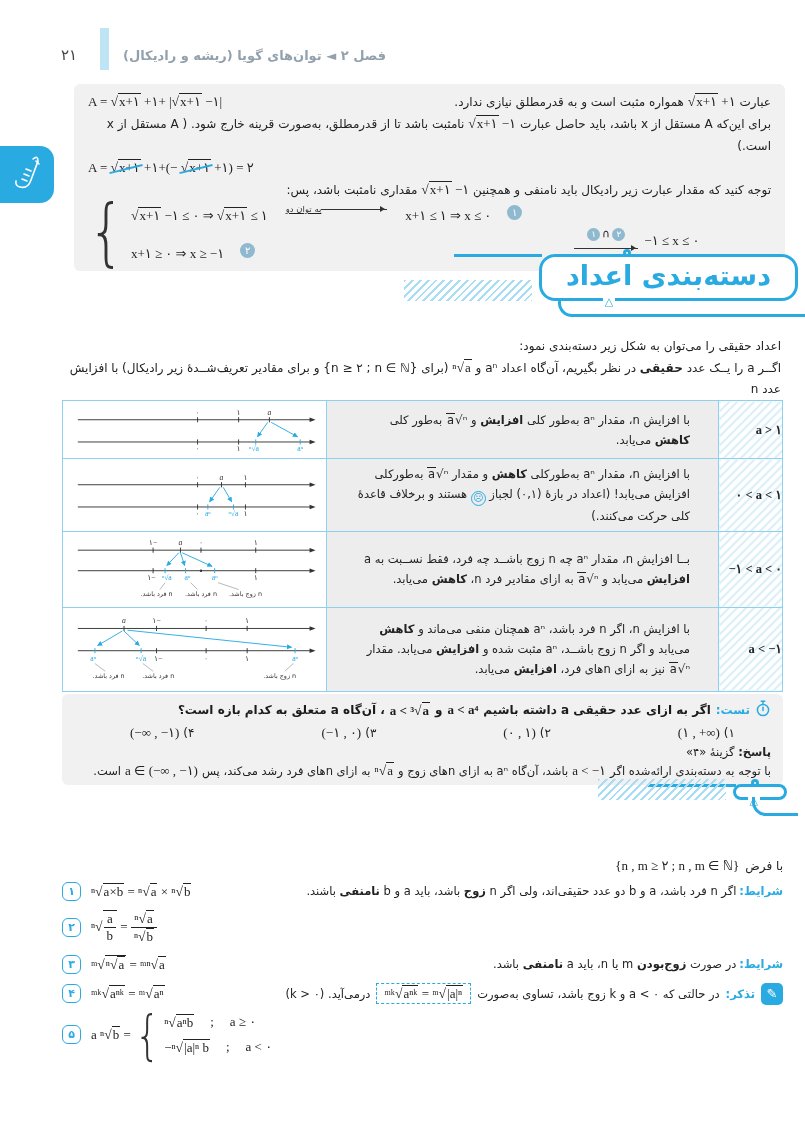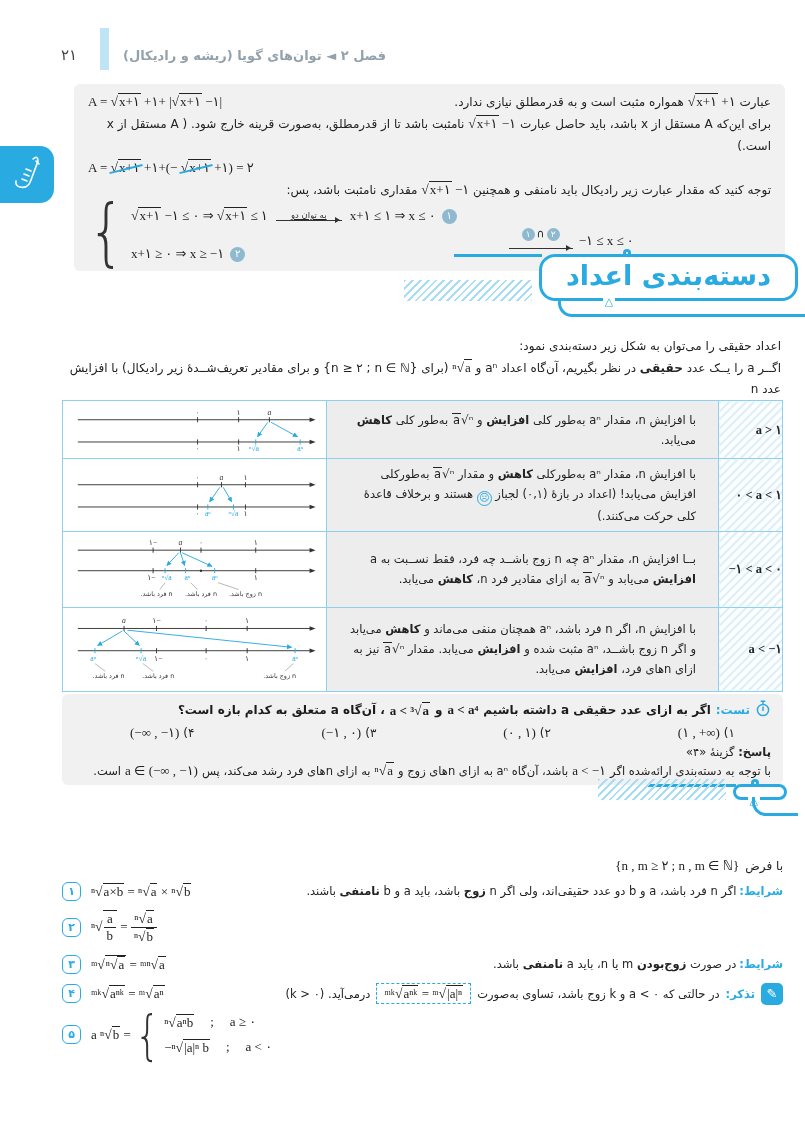--- a/index.html
+++ b/index.html
@@ -27,22 +27,22 @@
   .fnum{border-bottom:1.2px solid currentColor;padding:0 3px;}
   .fden{padding:0 3px;}
   .struck{position:relative;display:inline-block;}
   .struck::after{content:"";position:absolute;left:-2px;right:-2px;top:48%;height:1.8px;background:var(--blue);transform:rotate(-14deg);}
   .cbadge{display:inline-flex;width:15px;height:15px;border-radius:50%;background:#8fb9cf;color:#fff;font-size:10px;align-items:center;justify-content:center;flex:none;line-height:1;}
   .cbadge.sm{width:13px;height:13px;font-size:9px;}
 
   .sys{display:flex;align-items:flex-start;direction:ltr;gap:6px;margin-top:0;}
   .brace{font-size:58px;line-height:62px;font-weight:200;color:#333;transform:scaleY(1.25);transform-origin:center;}
   .sys-lines{display:flex;flex-direction:column;gap:16px;padding-top:4px;}
-  .sys-line{display:flex;align-items:center;gap:6px;}
-  .pow-arrow{display:inline-flex;flex-direction:column;align-items:center;margin:0 2px;text-decoration:underline;}
+  .sys-line{display:flex;align-items:flex-start;gap:16px;}
+  .pow-arrow{display:inline-flex;align-items:center;margin:0 2px;text-decoration:underline;}
   .pa-label{font-size:8.5px;color:#333;line-height:1;}
   .pa-line{width:66px;height:0;border-bottom:1.2px solid #333;position:relative;}
   .pa-line::after{content:"";position:absolute;right:-1px;top:-3.2px;border:3.2px solid transparent;border-left:5px solid #333;}
   .intersect{display:flex;align-items:flex-end;gap:6px;margin:22px 0 0 46px;}
   .int-col{display:flex;flex-direction:column;align-items:center;gap:3px;}
   .int-top{display:flex;align-items:center;gap:2px;font-size:11px;}
   .int-arrow{width:64px;height:0;border-bottom:1.2px solid #333;position:relative;}
   .int-arrow::after{content:"";position:absolute;right:-1px;top:-3.2px;border:3.2px solid transparent;border-left:5px solid #333;}
   .int-result{margin-bottom:-3px;}
 
@@ -57,21 +57,21 @@
   .sh-tail{position:absolute;top:100%;left:16px;right:-14px;height:19px;border-left:3px solid var(--blue);border-bottom:3px solid var(--blue);border-bottom-left-radius:14px;}
 
   
   .intro{position:absolute;top:336px;left:66px;right:24px;direction:rtl;font-size:12px;line-height:21px;text-align:right;}
 
   
   table.ctable{position:absolute;top:400px;left:62px;right:22px;width:721px;border-collapse:collapse;direction:rtl;}
   .ctable td{border:1.5px solid var(--tblborder);vertical-align:middle;}
   .ctable td.cond{width:64px;text-align:right;font-family:Liberation Serif, serif;font-weight:bold;font-size:12.5px;background:repeating-linear-gradient(135deg,#d9eef9 0 2px,#ffffff 2px 6px);}
   .ctable td.cond span{direction:ltr;unicode-bidi:isolate;}
-  .ctable td.desc{width:392px;background:#ededed;padding:5px 22px;font-size:11.5px;line-height:20px;text-align:right;direction:rtl;}
+  .ctable td.desc{width:392px;background:#ededed;padding:5px 28px;font-size:11.5px;line-height:20px;text-align:right;direction:rtl;}
   .ctable td.diag{background:#fff;padding:2px 4px;}
   .dg{display:block;margin:0 auto;}
   .dg line{stroke:#333;stroke-width:1.1;}
   .dg line.ba{stroke:var(--blue);}
   .dg line.ga{stroke:#999;stroke-width:0.8;}
   .dg path.h{fill:#333;stroke:none;}
   .dg text{font-size:9px;fill:#333;text-anchor:middle;font-family:"Liberation Serif","DejaVu Sans",serif;}
   .dg text.bl{fill:var(--blue);}
   .dg text.nt{font-size:7.5px;fill:#333;font-family:"DejaVu Sans",sans-serif;}
   .dg text.it{font-style:italic;}

